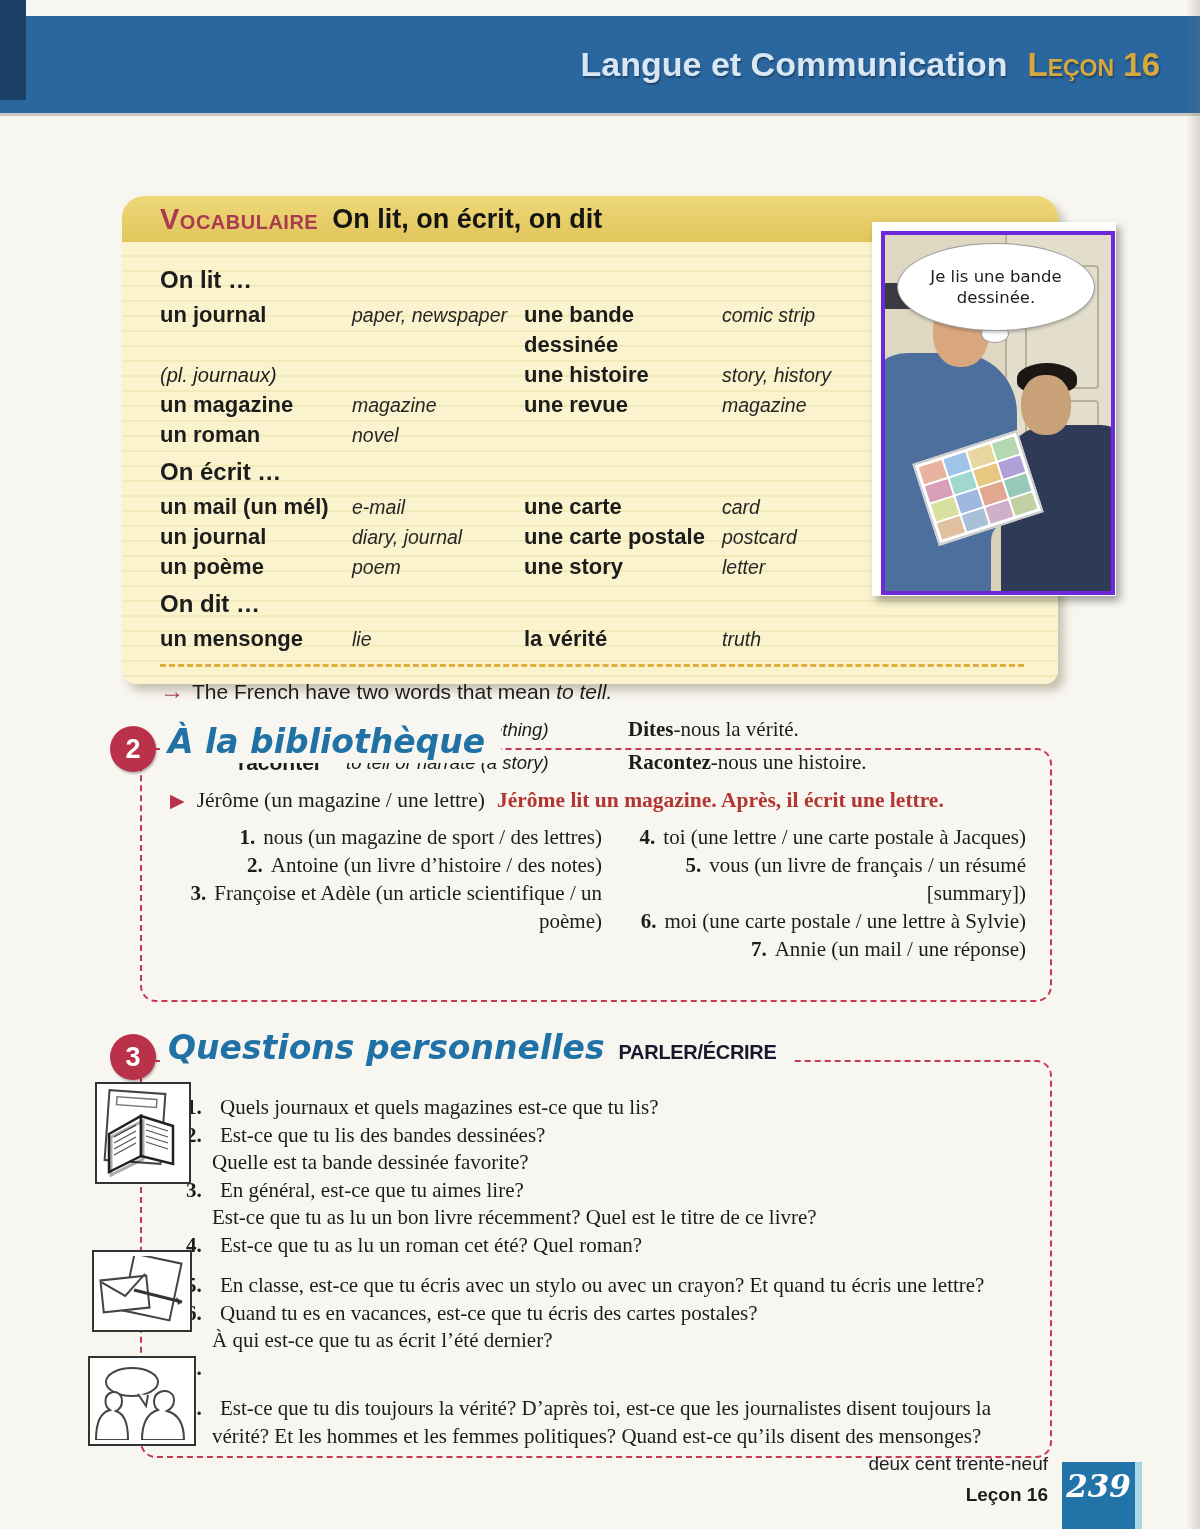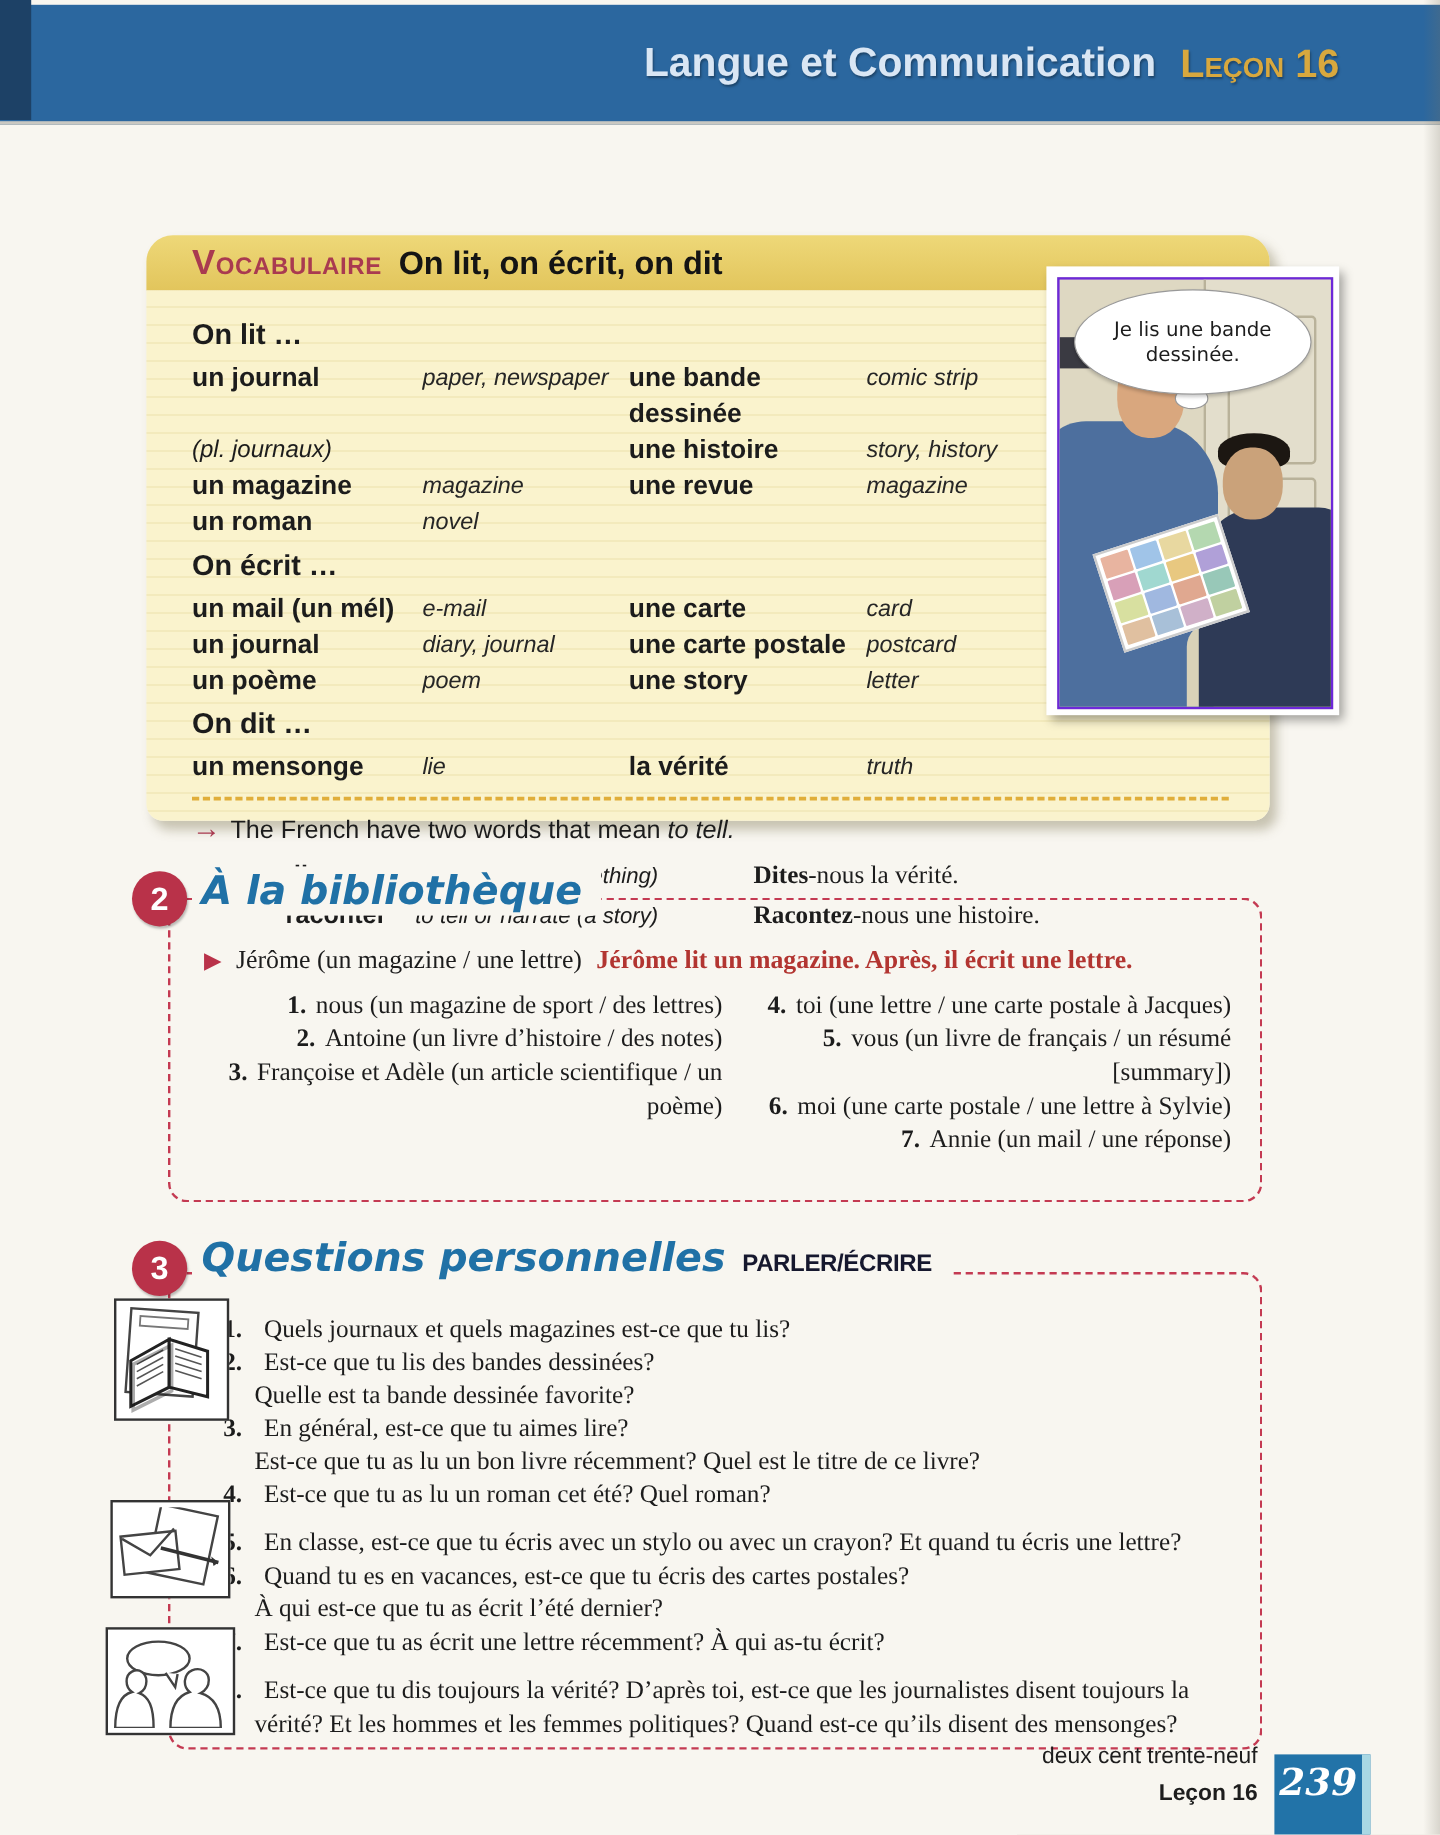--- a/index.html
+++ b/index.html
@@ -1,21 +1,21 @@
 <!DOCTYPE html>
 <html><head>
 <meta charset="utf-8">
 <style>
   html,body{margin:0;padding:0;background:#e9e6de;}
   #page{position:relative;width:1200px;height:1529px;background:#f8f6f0;overflow:hidden;
         font-family:"Liberation Serif",serif;color:#1c1c1c;}
   
-  .banner{position:absolute;left:0;top:4px;width:1200px;height:100px;background:#2b679f;
+  .banner{position:absolute;left:0;top:16px;width:1200px;height:100px;background:#2b679f;
           border-bottom:3px solid #c9c8c2;display:flex;align-items:center;justify-content:flex-end;
-          gap:20px;box-sizing:border-box;padding-right:84px;}
+          gap:20px;box-sizing:border-box;padding-right:40px;}
   .banner-dark{position:absolute;left:0;top:0;width:26px;height:100px;background:#1d4166;}
   .banner-title{font-family:"Liberation Sans",sans-serif;font-size:34px;font-weight:600;
                 color:#d9e6f4;text-shadow:1px 2px 2px rgba(0,0,0,.35);}
   .banner-lesson{font-family:"Liberation Sans",sans-serif;font-variant:small-caps;
                  font-size:33px;font-weight:700;color:#d8a83e;text-shadow:1px 2px 2px rgba(0,0,0,.35);}
   
   .vocab{position:absolute;left:122px;top:196px;width:936px;height:488px;
          border-radius:22px 22px 14px 14px;box-shadow:6px 7px 9px rgba(110,100,60,.35);}
   .vocab-header{height:46px;background:linear-gradient(#eed878,#e2c55c);
                 border-radius:22px 22px 0 0;display:flex;align-items:center;gap:14px;
@@ -38,21 +38,21 @@
   .note-arrow{color:#a93a50;font-weight:700;font-size:24px;}
   .note-ital{font-style:italic;}
   .verb-row{display:flex;line-height:33px;margin-left:78px;}
   .verb-fr{width:108px;font-family:"Liberation Sans",sans-serif;font-weight:800;font-size:21px;}
   .verb-en{width:282px;font-family:"Liberation Sans",sans-serif;font-style:italic;font-size:18.5px;}
   .verb-ex{flex:1;font-family:Liberation Serif, serif;font-size:21px;}
   .verb-ex b{font-weight:800;}
   
   .photo{position:absolute;left:872px;top:222px;width:244px;height:374px;background:#fff;
          box-shadow:4px 5px 8px rgba(0,0,0,.35);padding:9px;box-sizing:border-box;z-index:6;}
-  .photo-inner{position:relative;width:100%;height:100%;background:#ded8c2;overflow:hidden;border:2px solid #6d28d9;}
+  .photo-inner{position:relative;width:100%;height:100%;background:#ded8c2;overflow:hidden;border:4px solid #6d28d9;}
   .cupboard{position:absolute;right:0;top:0;width:46%;height:100%;background:#e3decc;border-left:2px solid #b9b29a;}
   .cup-panel{position:absolute;border:2px solid #b9b29a;border-radius:4px;}
   .shelf{position:absolute;left:0;top:48px;width:60%;height:26px;background:#3a3a42;}
   .boy-left{position:absolute;left:-18px;top:118px;width:150px;height:240px;background:#4d6f9e;border-radius:40px 60px 10px 10px;}
   .boy-left-head{position:absolute;left:48px;top:62px;width:56px;height:70px;background:#d9a77e;border-radius:46%;}
   .boy-left-hair{position:absolute;left:44px;top:50px;width:64px;height:34px;background:#241d18;border-radius:50% 50% 30% 30%;}
   .boy-right{position:absolute;right:-20px;top:190px;width:130px;height:170px;background:#2e3a56;border-radius:50px 30px 0 0;}
   .boy-right-head{position:absolute;right:40px;top:140px;width:50px;height:60px;background:#caa27a;border-radius:46%;}
   .boy-right-hair{position:absolute;right:34px;top:128px;width:60px;height:30px;background:#1c1712;border-radius:50% 50% 35% 35%;}
   .pants{position:absolute;right:0;bottom:0;width:120px;height:70px;background:#d9d2b8;border-radius:20px 10px 0 0;}
@@ -314,21 +314,20 @@
           <div class="q">
             <div class="q-first">
               <span class="q-num">6.</span>
               <span>Quand tu es en vacances, est-ce que tu écris des cartes postales?</span>
             </div>
             <div class="cont">À qui est-ce que tu as écrit l’été dernier?</div>
           </div>
           <div class="q">
             <div class="q-first">
               <span class="q-num">7.</span>
-              <span>Est-ce que tu as écrit une lettre récemment? À qui as-tu écrit?</span>
             </div>
           </div>
         </div>
         <div class="q-group">
           <div class="q">
             <div class="q-first">
               <span class="q-num">8.</span>
               <span>Est-ce que tu dis toujours la vérité? D’après toi, est-ce que les journalistes disent toujours la</span>
             </div>
             <div class="cont">vérité? Et les hommes et les femmes politiques? Quand est-ce qu’ils disent des mensonges?</div>

